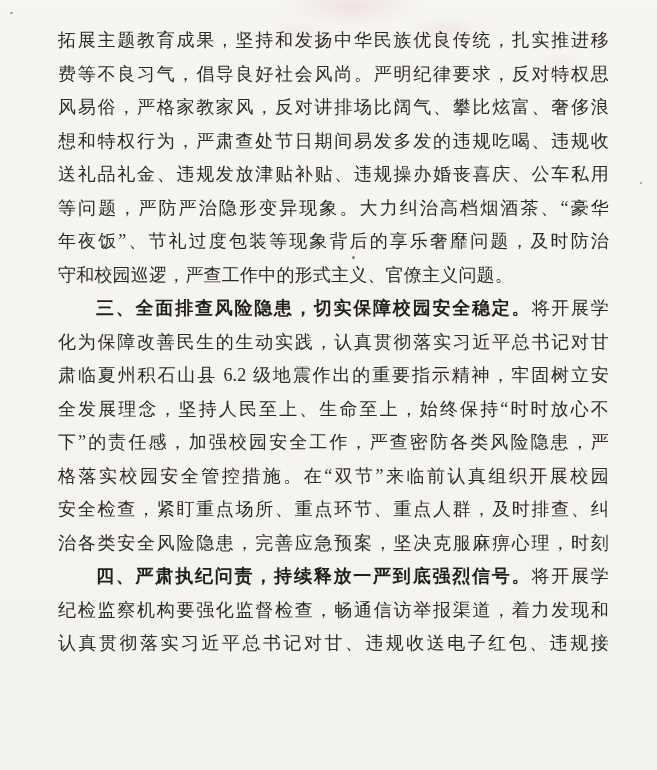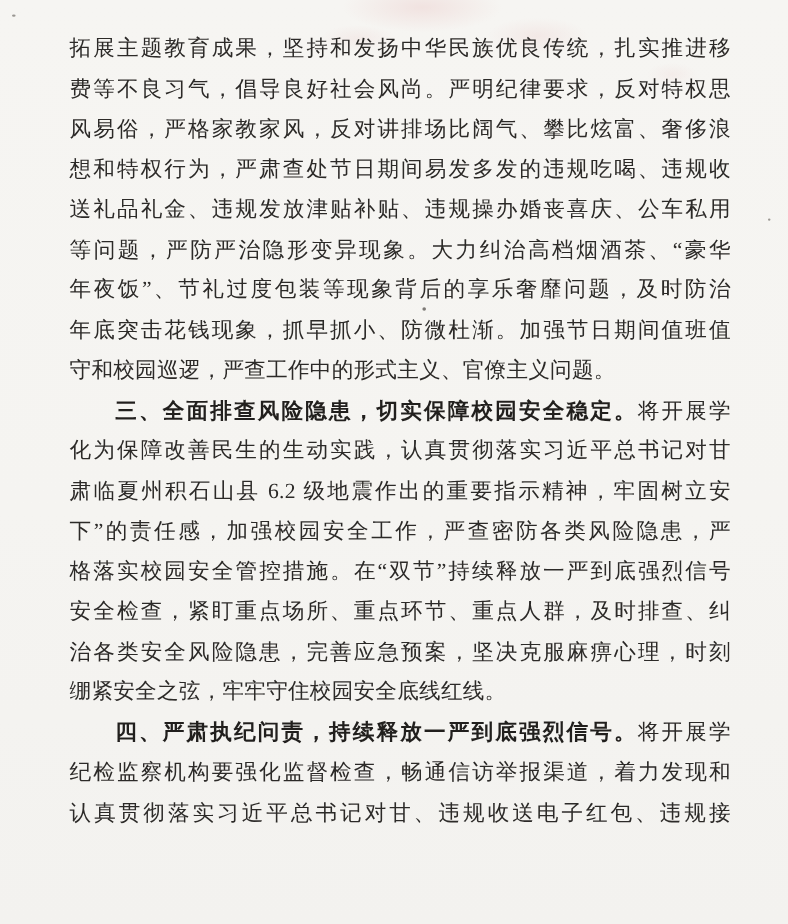--- a/index.html
+++ b/index.html
@@ -61,27 +61,26 @@
   <div class="speck speck-3"></div>
 
   <div class="doc">
     <p class="ln j"><span>拓展主题教育成果，坚持和发扬中华民族优良传统，扎实推进移</span></p>
     <p class="ln j"><span>费等不良习气，倡导良好社会风尚。严明纪律要求，反对特权思</span></p>
     <p class="ln j"><span>风易俗，严格家教家风，反对讲排场比阔气、攀比炫富、奢侈浪</span></p>
     <p class="ln j"><span>想和特权行为，严肃查处节日期间易发多发的违规吃喝、违规收</span></p>
     <p class="ln j"><span>送礼品礼金、违规发放津贴补贴、违规操办婚丧喜庆、公车私用</span></p>
     <p class="ln j"><span>等问题，严防严治隐形变异现象。大力纠治高档烟酒茶、“豪华</span></p>
     <p class="ln j"><span>年夜饭”、节礼过度包装等现象背后的享乐奢靡问题，及时防治</span></p>
-    <p class="ln j"><span>年底突击花钱现象，抓早抓小、防微杜渐。加强节日期间值班值</span></p>
     <p class="ln"><span>守和校园巡逻，严查工作中的形式主义、官僚主义问题。</span></p>
     <p class="ln j ind"><b>三、全面排查风险隐患，切实保障校园安全稳定。</b><span>将开展学</span></p>
     <p class="ln j"><span>化为保障改善民生的生动实践，认真贯彻落实习近平总书记对甘</span></p>
     <p class="ln j"><span>肃临夏州积石山县 6.2 级地震作出的重要指示精神，牢固树立安</span></p>
+    <p class="ln j"><span>全发展理念，坚持人民至上、生命至上，始终保持“时时放心不</span></p>
     <p class="ln j"><span>下”的责任感，加强校园安全工作，严查密防各类风险隐患，严</span></p>
-    <p class="ln j"><span>格落实校园安全管控措施。在“双节”持续释放一严到底强烈信号</span></p>
+    <p class="ln j"><span>格落实校园安全管控措施。在“双节”来临前认真组织开展校园</span></p>
     <p class="ln j"><span>安全检查，紧盯重点场所、重点环节、重点人群，及时排查、纠</span></p>
     <p class="ln j"><span>治各类安全风险隐患，完善应急预案，坚决克服麻痹心理，时刻</span></p>
-    <p class="ln"><span>绷紧安全之弦，牢牢守住校园安全底线红线。</span></p>
     <p class="ln j ind"><b>四、严肃执纪问责，持续释放一严到底强烈信号。</b><span>将开展学</span></p>
     <p class="ln j"><span>纪检监察机构要强化监督检查，畅通信访举报渠道，着力发现和</span></p>
     <p class="ln j"><span>认真贯彻落实习近平总书记对甘、违规收送电子红包、违规接</span></p>
   </div>
 </div>
 
 </body></html>

